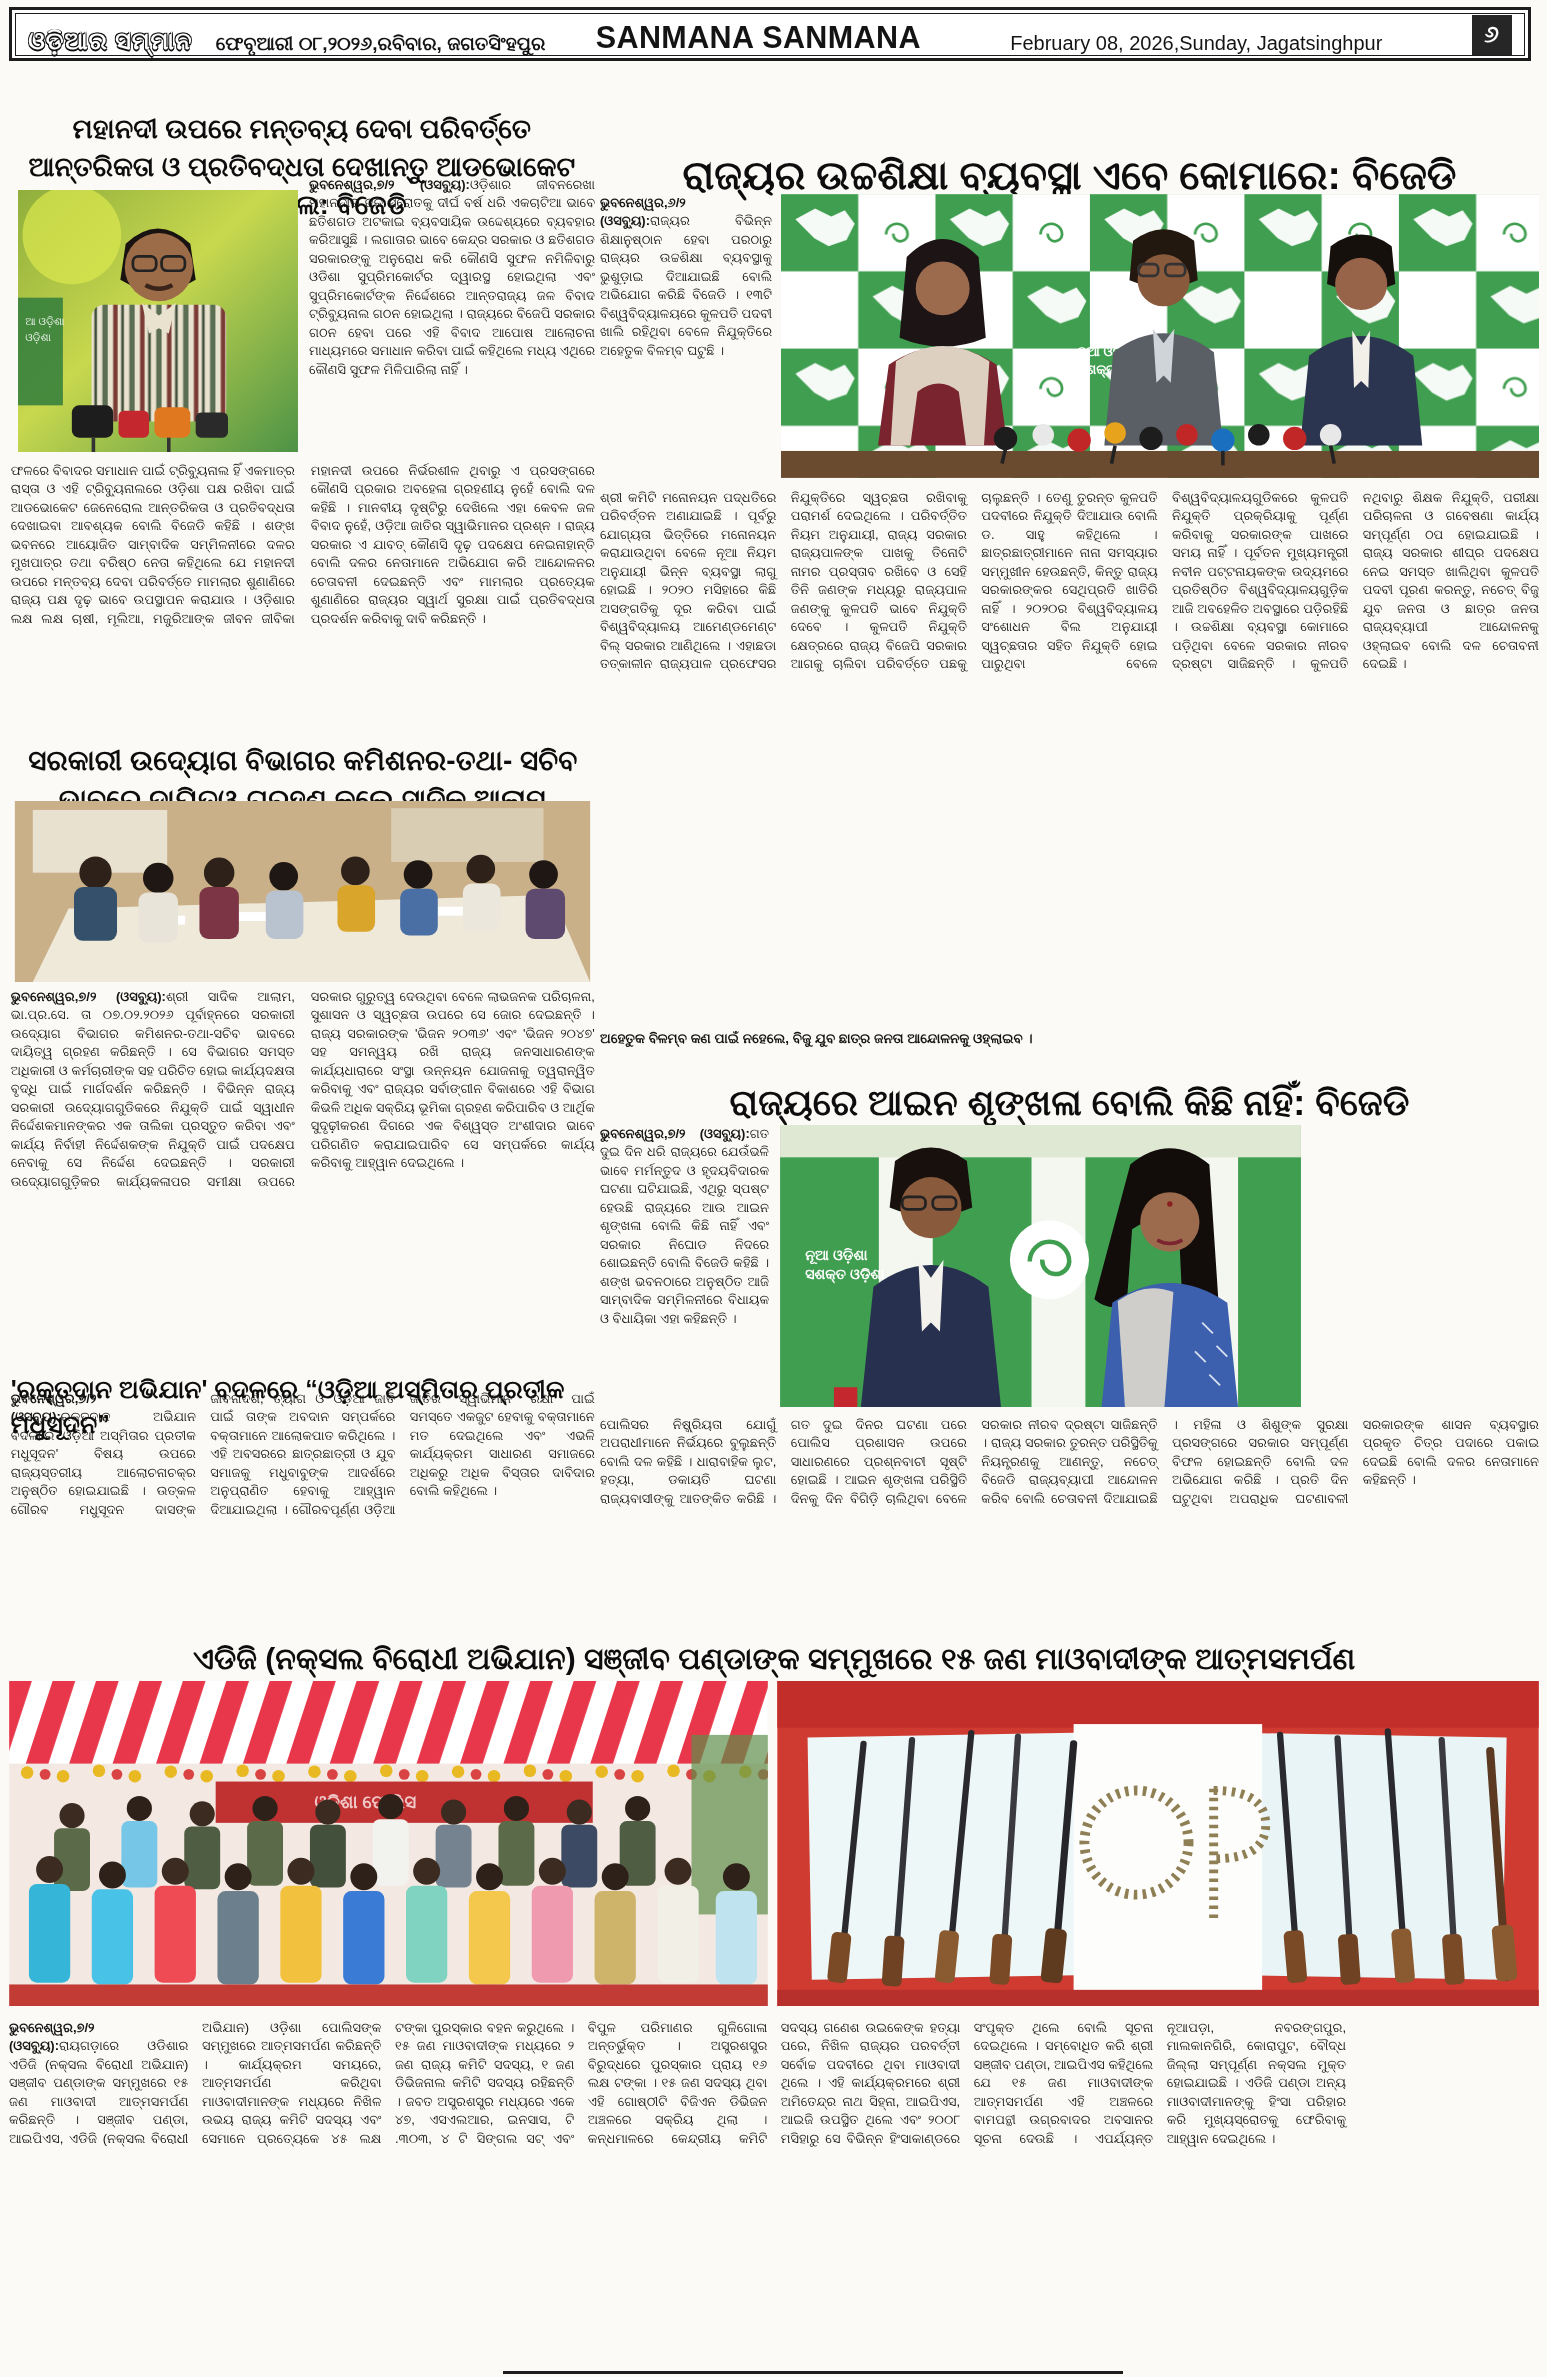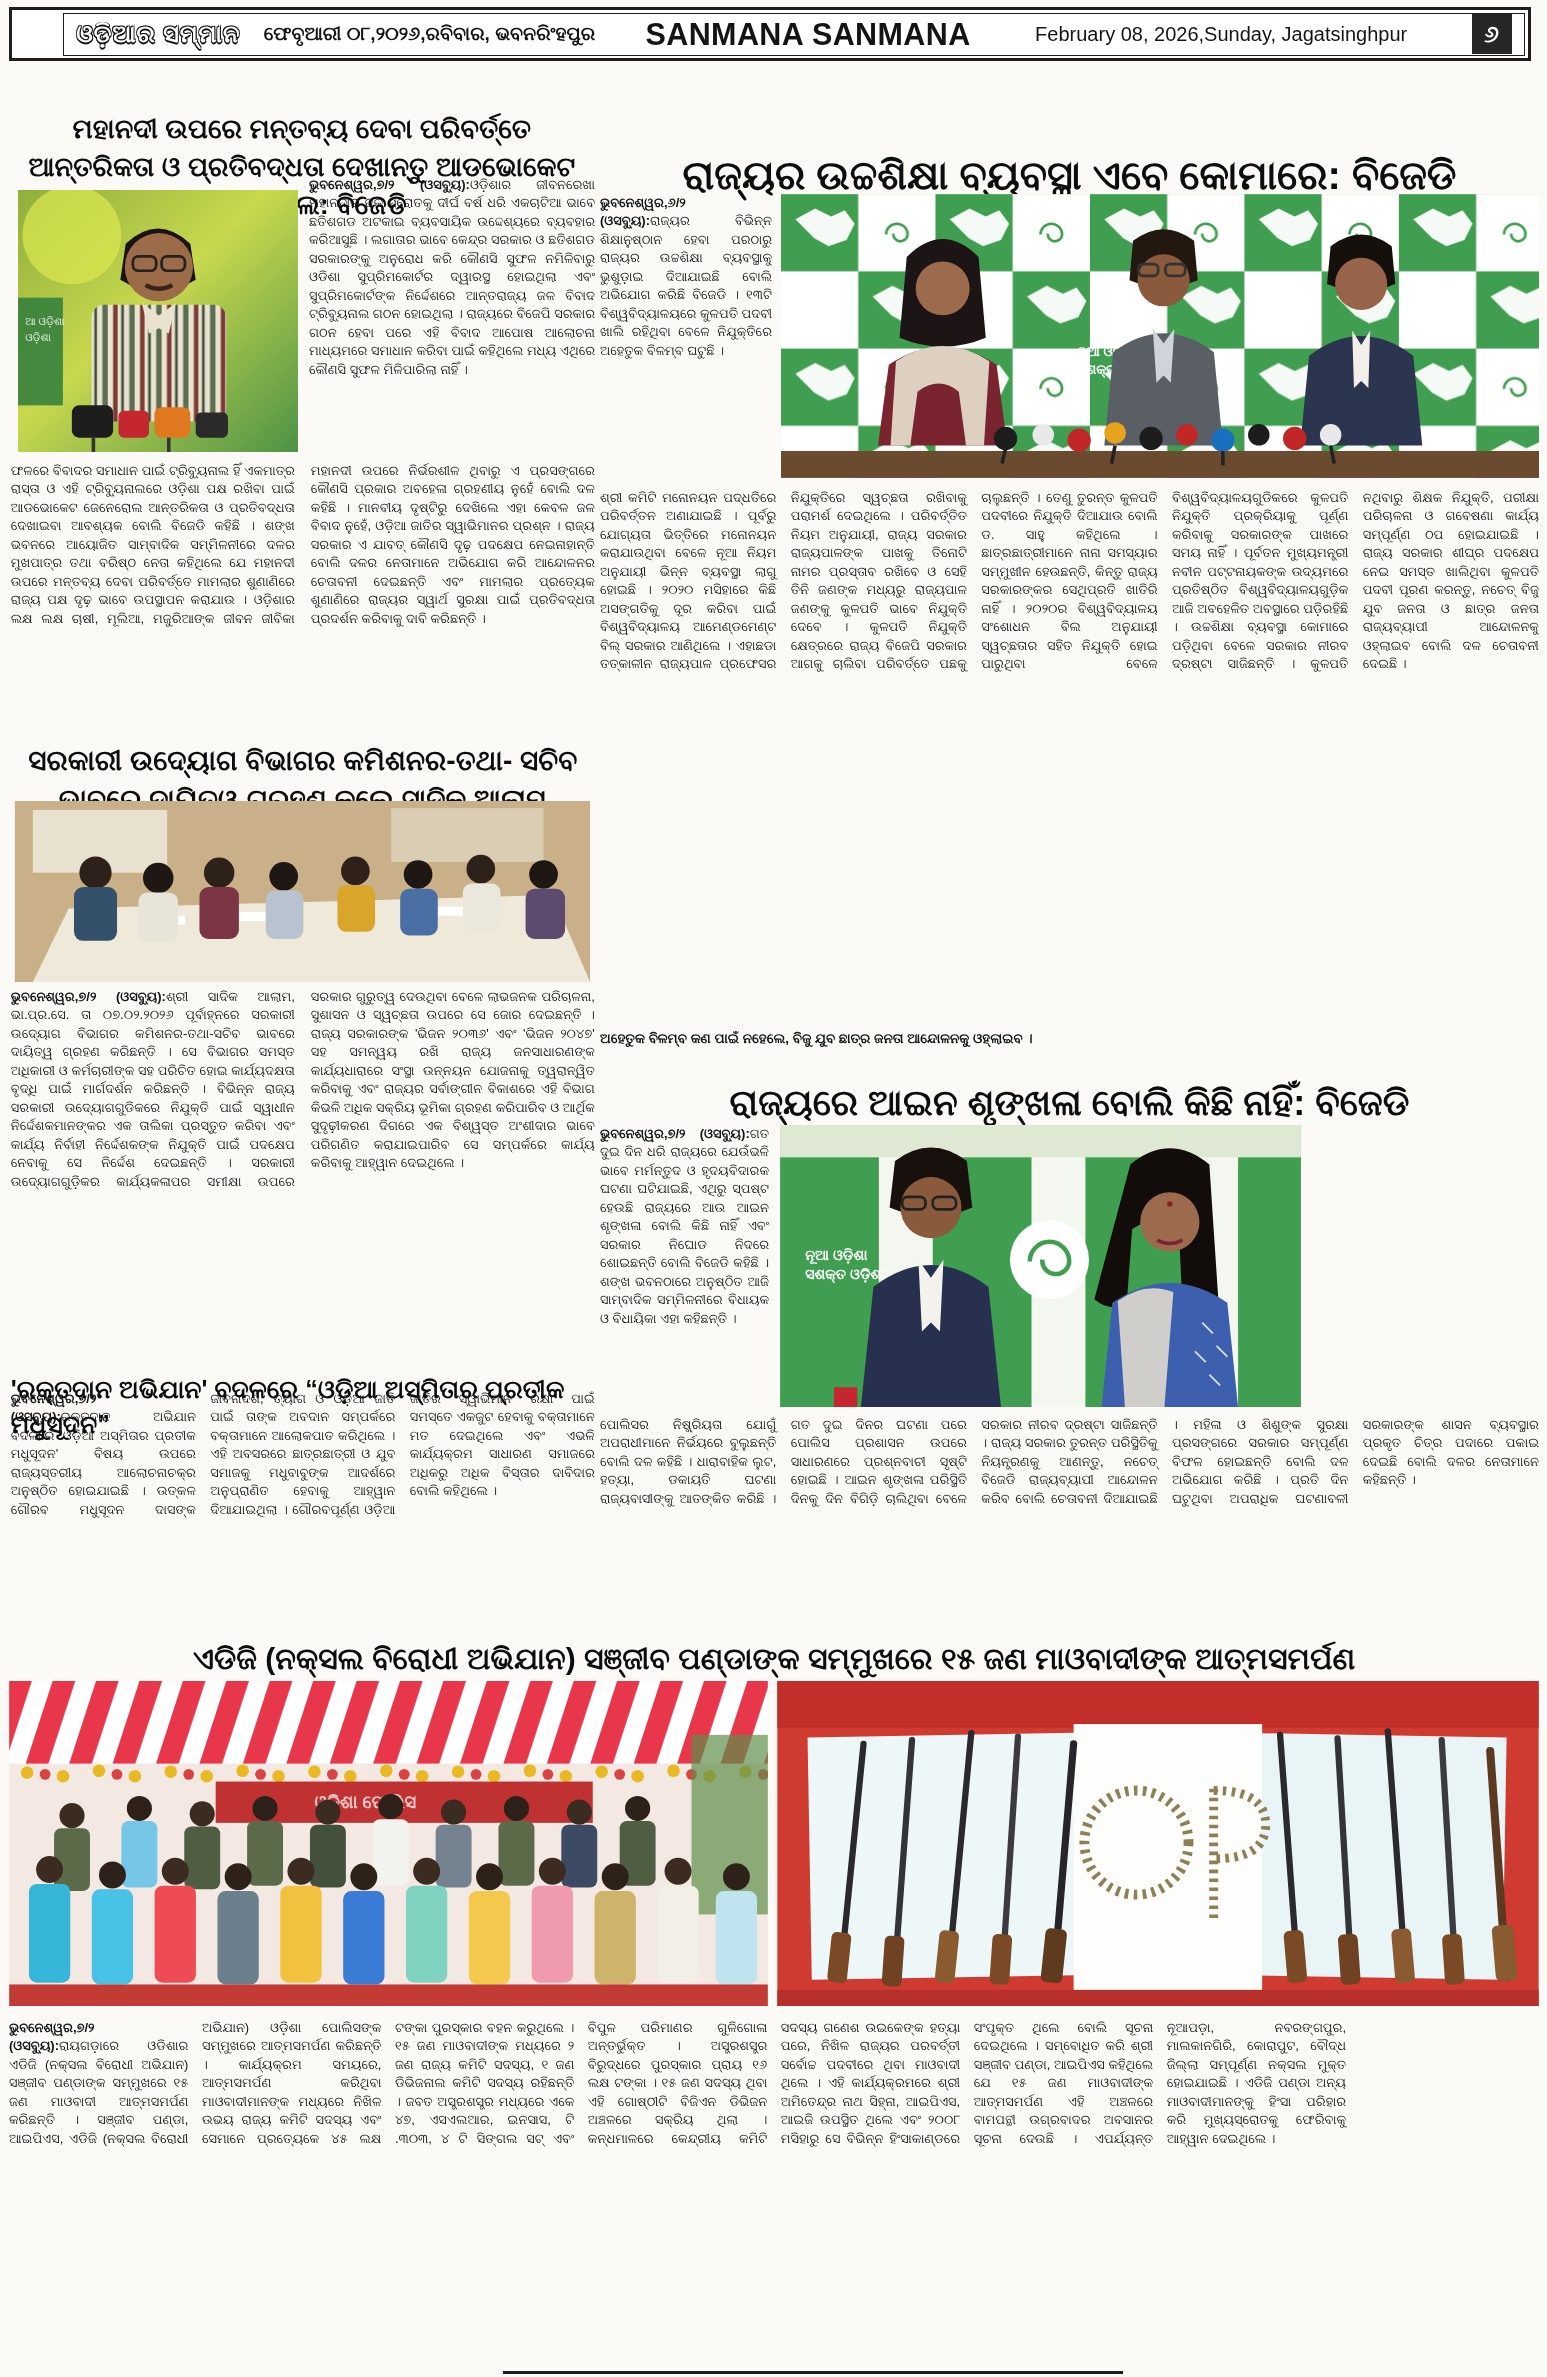--- a/index.html
+++ b/index.html
@@ -1,20 +1,20 @@
 <!DOCTYPE html>
 <html style="font-size:14.4px"><head>
 <meta charset="utf-8">
 <style>
   html,body{margin:0;padding:0;background:#e9e7e2;}
   .page{position:relative;width:1548px;height:2377px;background:#fbfaf6;
         font-family:"Liberation Sans","DejaVu Sans",sans-serif;color:#141414;overflow:hidden;}
   
   .headbox{position:absolute;left:9px;top:7.2px;width:1522px;height:54px;border:3.6px solid #1d1d1d;padding:2.7px;box-sizing:border-box;background:#fff;}
-  .headbox-in{border:1.8px solid #1d1d1d;height:100%;display:flex;align-items:center;gap:23.4px;padding:0 12.6px;box-sizing:border-box;margin-left:48px;}
+  .headbox-in{border:1.8px solid #1d1d1d;height:100%;display:flex;align-items:flex-end;gap:23.4px;padding:0 12.6px;box-sizing:border-box;}
   .masthead{font-weight:bold;font-size:24px;letter-spacing:0.9px;color:#fff;
     text-shadow:-0.9px -0.9px 0 #111,0.9px -0.9px 0 #111,-0.9px 0.9px 0 #111,0.9px 0.9px 0 #111,0 1.8px 0 #111;}
   .date-odia{font-weight:bold;font-size:19px;flex:0 0 auto;}
   .title-en{font-weight:800;font-size:30.5px;letter-spacing:0.4px;flex:0 0 auto;margin-left:27px;}
   .date-en{font-weight:normal;font-size:20px;flex:1 1 auto;text-align:center;}
   .pageno{width:40px;height:40px;background:#262626;color:#fff;font-weight:bold;font-size:23.4px;
           display:flex;align-items:center;justify-content:center;}
   
   .hl{font-weight:800;color:#0d0d0d;text-align:center;line-height:1.4;margin-top:28px;}
   .hl1{font-size:27px;}
@@ -37,21 +37,21 @@
   .rule{position:absolute;background:#1d1d1d;}
 </style>
 </head>
 <body>
 
 <div class="page">
 
   <div class="headbox abs">
     <div class="headbox-in">
       <span class="masthead">ଓଡ଼ିଆର ସମ୍ମାନ</span>
-      <span class="date-odia">ଫେବୃଆରୀ ୦୮,୨୦୨୬,ରବିବାର, ଭବନରିଂହପୁର</span>
+      <span class="date-odia">ଫେବୃଆରୀ ୦୮,୨୦୨୬,ରବିବାର, ଜଗତସିଂହପୁର</span>
       <span class="title-en">SANMANA SANMANA</span>
       <span class="date-en">February 08, 2026,Sunday, Jagatsinghpur</span>
       <span class="pageno">୬</span>
     </div>
   </div>
 
   <div class="abs hl hl1" style="left:10.8px;top:83px;width:582px;height:90px;">ମହାନଦୀ ଉପରେ ମନ୍ତବ୍ୟ ଦେବା ପରିବର୍ତ୍ତେ ଆନ୍ତରିକତା ଓ ପ୍ରତିବଦ୍ଧତା ଦେଖାନ୍ତୁ ଆଡଭୋକେଟ ଜେନେରୋଲ: ବିଜେଡି</div>
 
   <svg class="abs photo" style="left:18px;top:190px;" width="280" height="262" viewBox="0 0 312 292">
     <defs>

